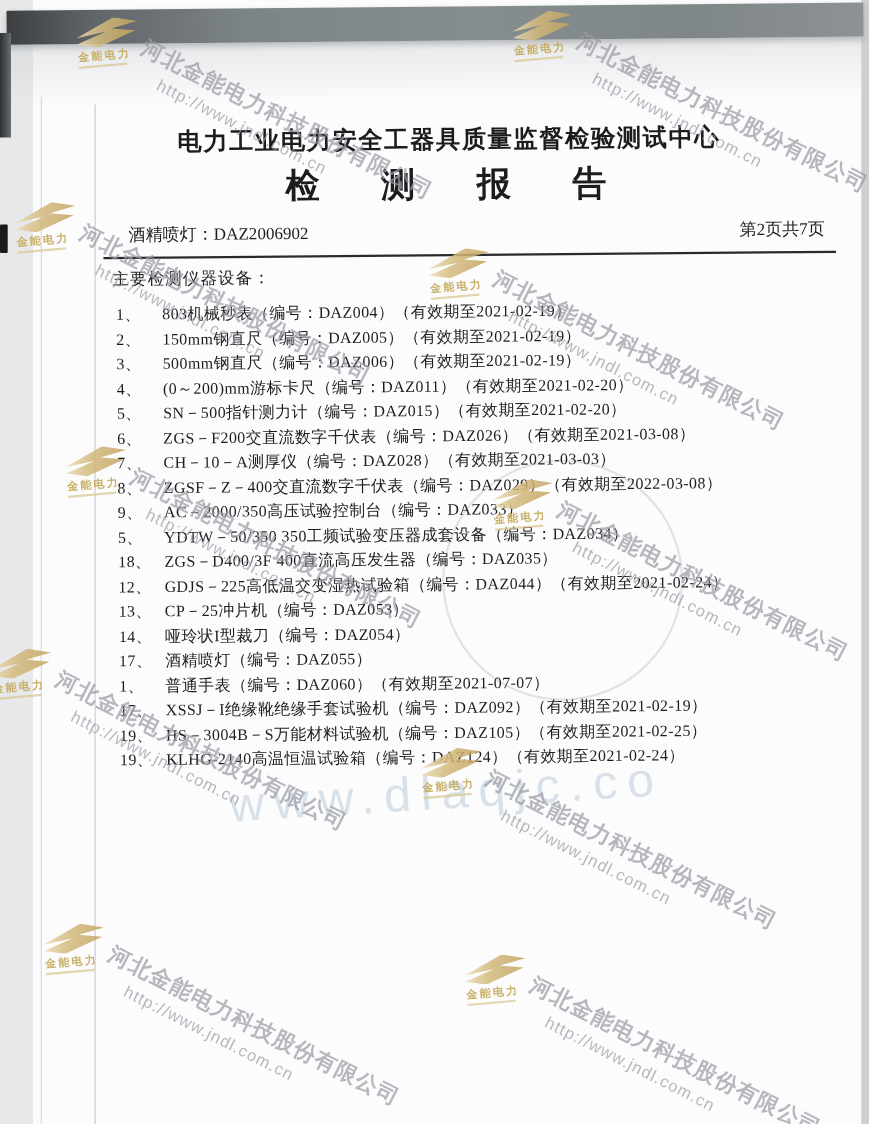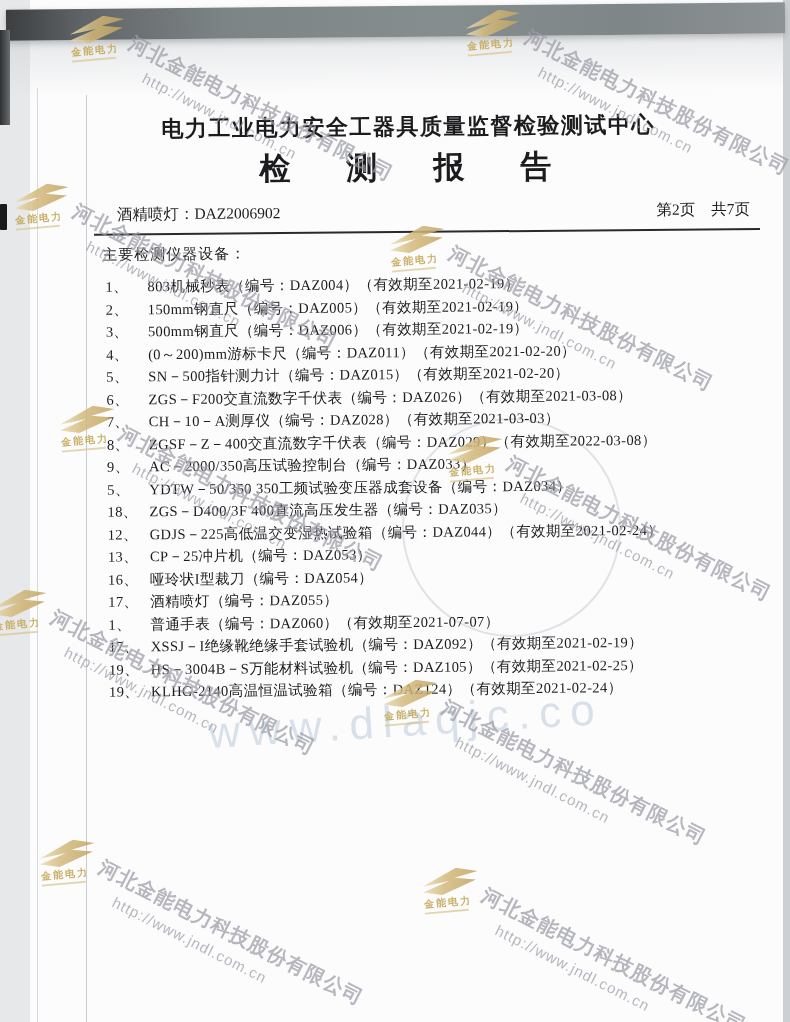--- a/index.html
+++ b/index.html
@@ -34,21 +34,21 @@
     border:2.5px solid rgba(155,165,178,.30);z-index:1;}
   .ghost-site{position:absolute;left:208px;top:696px;z-index:1;
     font-family:"Liberation Sans","DejaVu Sans",sans-serif;
     font-size:44px;letter-spacing:9px;color:#9fb6cc;opacity:.38;transform:rotate(-3.5deg);white-space:nowrap;}
 
   
   .doc{position:absolute;left:30px;top:0;width:754px;z-index:2;transform:rotate(-0.5deg);transform-origin:50% 0;}
   .center-name{margin:112px 0 0;text-align:center;font-size:22px;font-weight:700;letter-spacing:1.5px;line-height:30px;}
   .report-title{margin:6px 0 0;text-align:center;font-size:31px;font-weight:700;letter-spacing:56px;padding-left:50px;line-height:40px;}
   .meta{display:flex;justify-content:space-between;margin-top:14px;padding:0 36px 0 85px;font-size:15.5px;line-height:20px;}
-  .pageinfo span{margin-left:16px;}
+  .pageinfo span{}
   .rule{margin:9px 26px 0 62px;border-top:2.5px solid #2a2a2c;}
   .section-heading{margin:9px 0 0 70px;font-size:15px;line-height:20px;letter-spacing:1px;}
   .equip-list{margin:11px 0 0 73px;}
   .equip-row{display:flex;font-size:14.5px;line-height:22.5px;letter-spacing:.4px;}
   .equip-row .no{width:42px;flex:0 0 42px;}
   .equip-row .txt{white-space:nowrap;}
 
   
   .wm{position:absolute;z-index:6;pointer-events:none;}
   .wm-logo{position:relative;width:62px;transform:rotate(-5deg);}
@@ -138,21 +138,21 @@
       </div>
         <div class="equip-row">
         <span class="no">12、</span>
         <span class="txt">GDJS－225高低温交变湿热试验箱（编号：DAZ044）（有效期至2021-02-24）</span>
       </div>
         <div class="equip-row">
         <span class="no">13、</span>
         <span class="txt">CP－25冲片机（编号：DAZ053）</span>
       </div>
         <div class="equip-row">
-        <span class="no">16、</span>
+        <span class="no">14、</span>
         <span class="txt">哑玲状I型裁刀（编号：DAZ054）</span>
       </div>
         <div class="equip-row">
         <span class="no">17、</span>
         <span class="txt">酒精喷灯（编号：DAZ055）</span>
       </div>
         <div class="equip-row">
         <span class="no">1、</span>
         <span class="txt">普通手表（编号：DAZ060）（有效期至2021-07-07）</span>
       </div>

